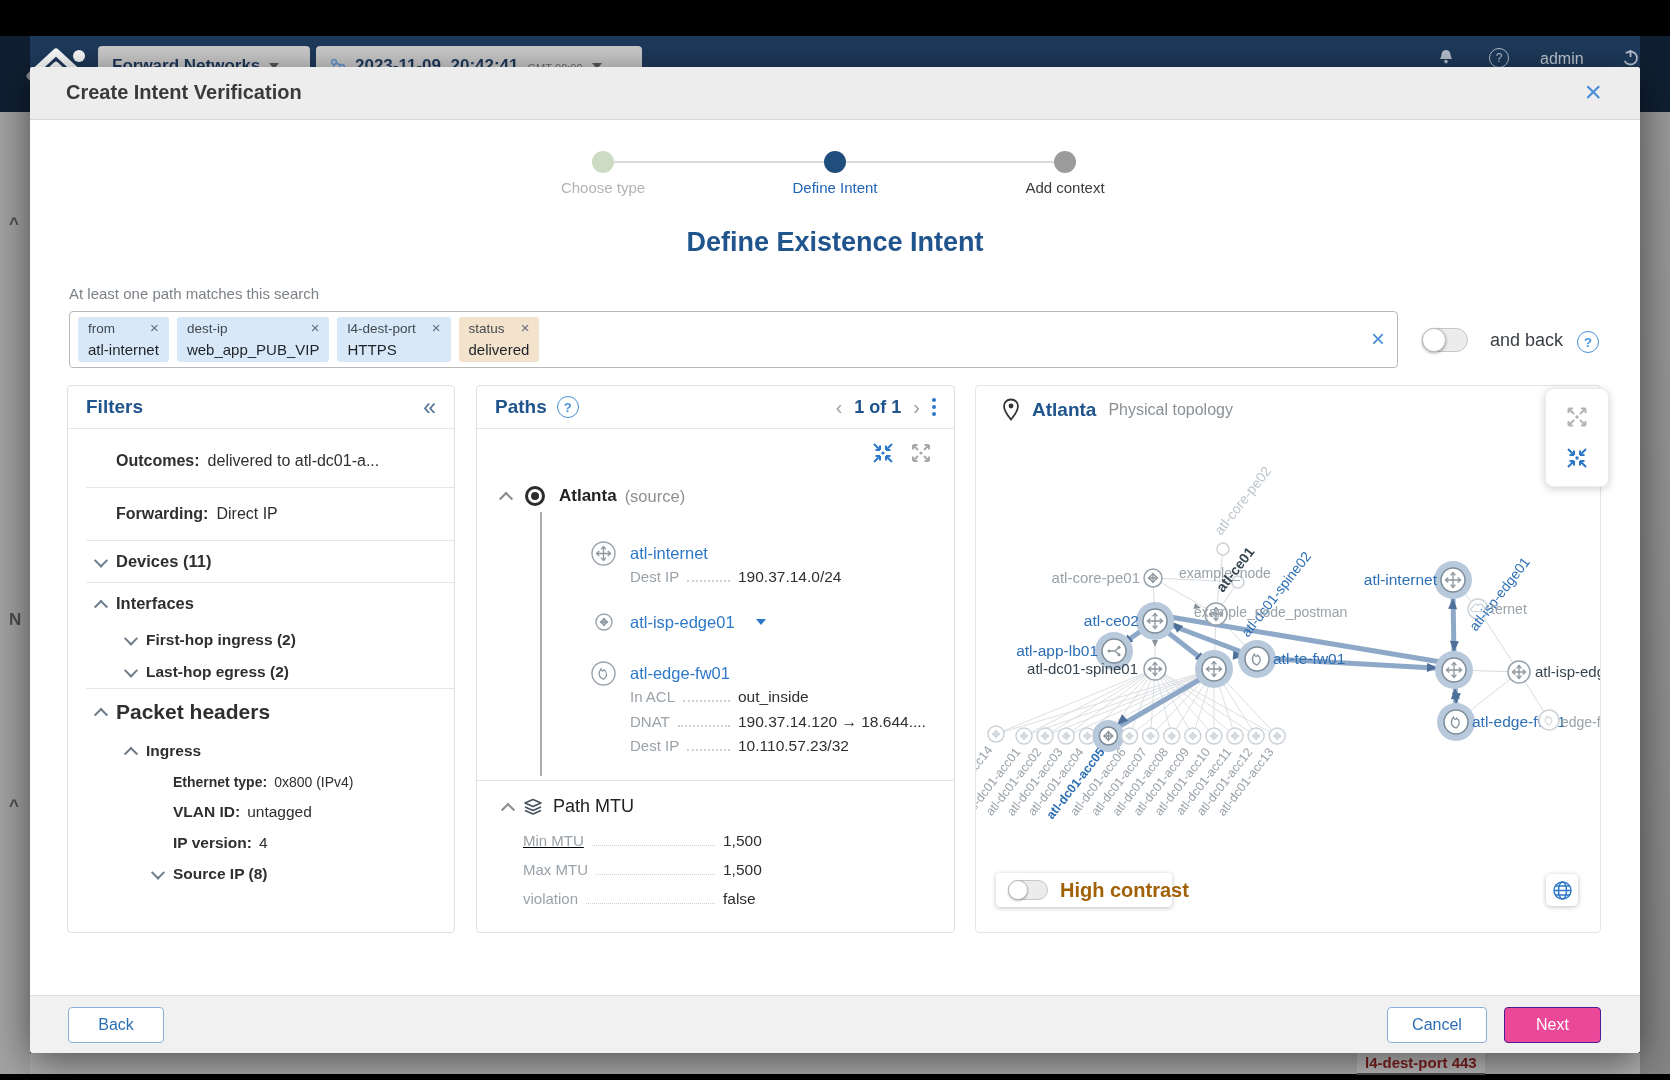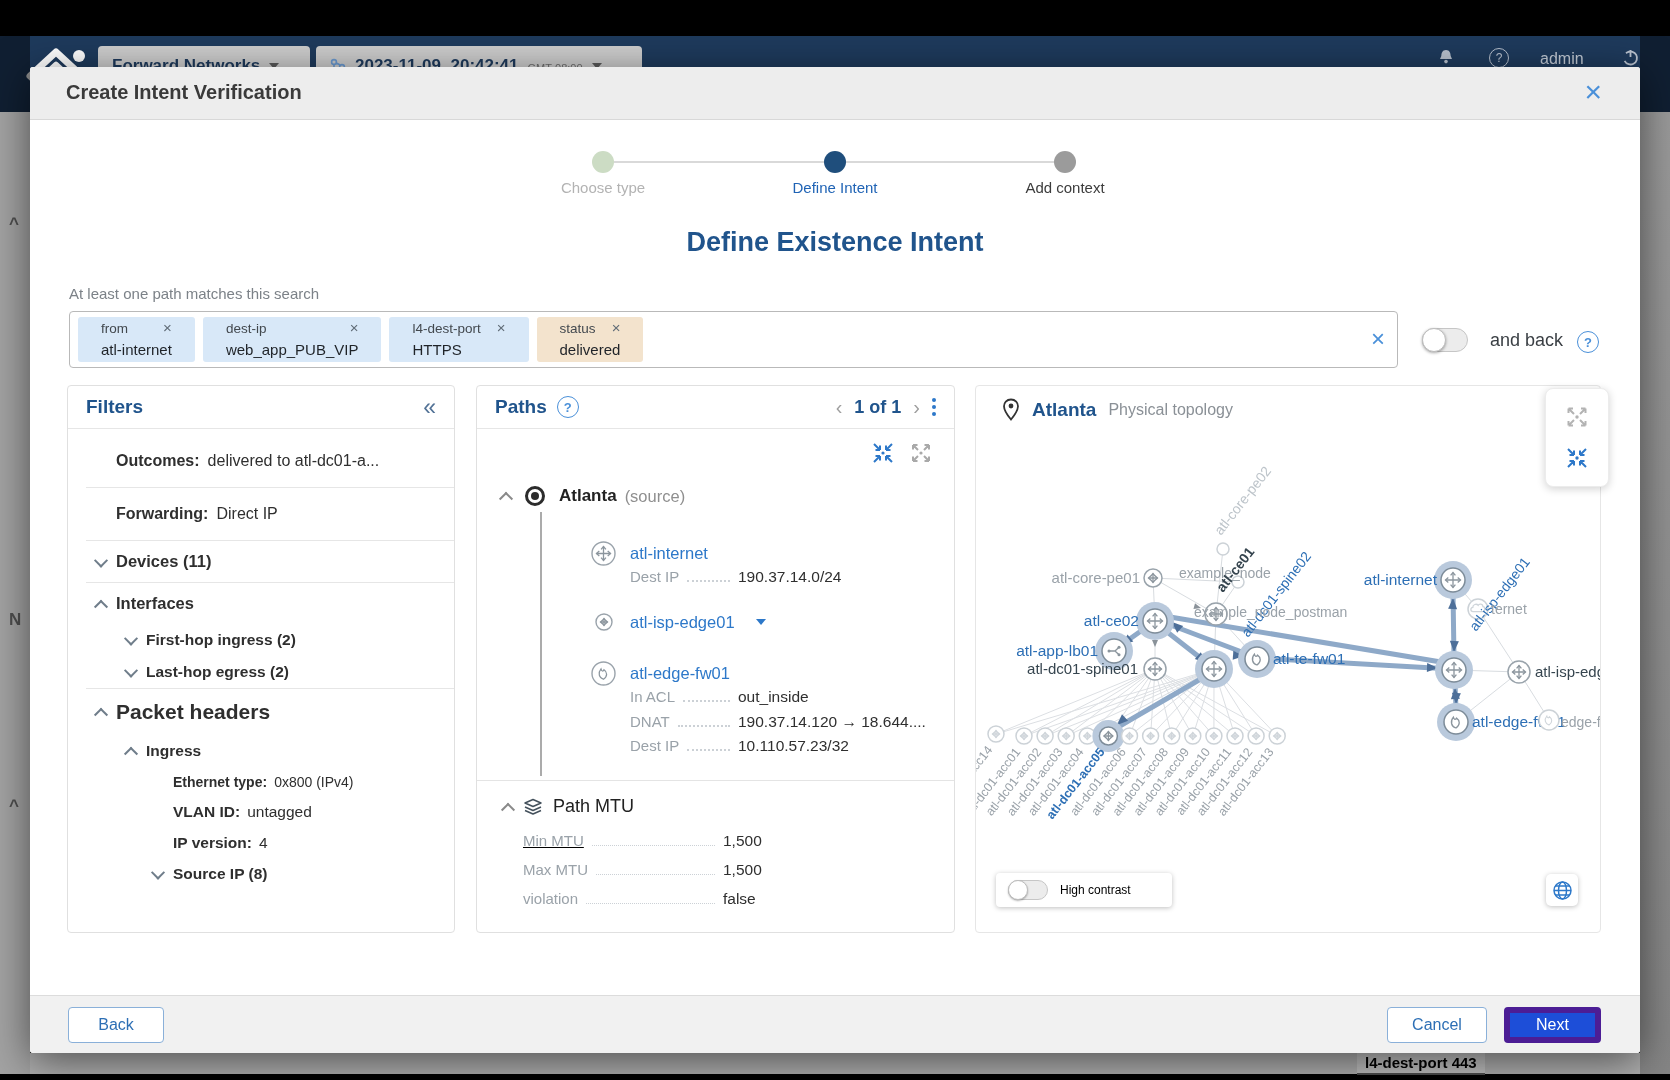--- a/index.html
+++ b/index.html
@@ -17,40 +17,40 @@
   .nav-admin{font-size:16px;color:#c3cbd6;}
   .help-ring{width:18px;height:18px;border:1.6px solid #b9c2cf;border-radius:50%;font-size:12px;
              display:flex;align-items:center;justify-content:center;}
   
   .dimnav{position:absolute;top:36px;width:30px;height:76px;background:rgba(0,0,0,.45);z-index:4;}
   .side{position:absolute;top:112px;width:30px;height:962px;z-index:4;}
   .side-l{left:0;background:#a3a3a3;}
   .side-r{right:0;background:linear-gradient(180deg,#9a9a9a,#858585);}
   .side-ch{position:absolute;z-index:5;color:#4e4e4e;font-size:17px;font-weight:bold;left:9px;}
   .bottom-strip{position:absolute;left:30px;top:1053px;width:1610px;height:21px;background:#aeaeae;z-index:4;}
-  .bottom-chip{position:absolute;left:1327px;top:0px;font-size:15px;font-weight:bold;color:#000000;
+  .bottom-chip{position:absolute;left:1327px;top:0px;font-size:15px;font-weight:bold;color:#7f1d1d;
                border-bottom:2px solid #4c4c4c;padding:1px 8px 2px 8px;background:#bfbfbf;}
   
   .modal{position:absolute;left:30px;top:67px;width:1610px;height:986px;background:#fff;border-radius:3px;
          box-shadow:0 8px 40px rgba(0,0,0,.55);z-index:10;}
   .m-head{position:absolute;left:0;top:0;width:100%;height:53px;background:#ededed;
           border-bottom:1px solid #d8d8d8;border-radius:3px 3px 0 0;box-sizing:border-box;}
   .m-title{position:absolute;left:36px;top:14px;font-size:20px;font-weight:bold;color:#3a3a3a;}
   .m-close{position:absolute;right:38px;top:8px;font-size:30px;color:#4a90d9;cursor:pointer;line-height:34px;}
   
   .stepline{position:absolute;top:94px;height:2px;background:#d9d9d9;}
   .stepdot{position:absolute;top:84px;width:22px;height:22px;border-radius:50%;}
   .steplab{position:absolute;top:112px;font-size:15px;white-space:nowrap;transform:translateX(-50%);}
   .m-heading{position:absolute;left:0;top:160px;width:1610px;text-align:center;font-size:27px;
              font-weight:bold;color:#20548c;}
   
   .s-label{position:absolute;left:39px;top:218px;font-size:15px;color:#7c8288;}
   .s-box{position:absolute;left:39px;top:244px;width:1329px;height:57px;border:1px solid #b9b9b9;
          border-radius:4px;box-sizing:border-box;display:flex;align-items:center;padding:0 44px 0 8px;gap:8px;background:#fff;}
-  .chip{height:45px;border-radius:3px;padding:4px 23px;box-sizing:border-box;display:flex;flex-direction:column;justify-content:space-between;}
+  .chip{height:45px;border-radius:3px;padding:4px 10px;box-sizing:border-box;display:flex;flex-direction:column;justify-content:space-between;}
   .chip.blue{background:#d8e8f8;}
   .chip.tan{background:#f3e3cd;}
   .chip .r1{display:flex;justify-content:space-between;gap:16px;font-size:13.5px;color:#42484e;}
   .chip .rm{color:#5f6b76;font-size:15px;line-height:14px;cursor:pointer;}
   .chip .r2{font-size:15px;color:#1f2328;white-space:nowrap;}
   .s-clear{position:absolute;right:12px;top:13px;font-size:24px;color:#4a90d9;cursor:pointer;}
   .tgl{position:absolute;width:46px;height:24px;border-radius:13px;background:#ececec;border:1px solid #c6c6c6;box-sizing:border-box;}
   .tgl::after{content:"";position:absolute;left:-1px;top:-1px;width:24px;height:24px;border-radius:50%;
               background:#fff;border:1px solid #bdbdbd;box-sizing:border-box;box-shadow:0 1px 3px rgba(0,0,0,.35);}
   .andback{position:absolute;left:1460px;top:263px;font-size:18px;color:#3a3f44;}
@@ -83,33 +83,33 @@
   .mdots i{width:4px;height:4px;border-radius:50%;background:#2d78c9;}
   .bull{width:20px;height:20px;border:3.5px solid #2c2c2c;border-radius:50%;box-sizing:border-box;
         display:flex;align-items:center;justify-content:center;flex:none;}
   .bull i{width:8px;height:8px;border-radius:50%;background:#2c2c2c;}
   
   .hc-box{position:absolute;left:20px;top:487px;width:176px;height:34px;background:#fff;border-radius:4px;
           box-shadow:0 1px 5px rgba(0,0,0,.25);display:flex;align-items:center;gap:12px;padding:0 12px;box-sizing:border-box;z-index:3;}
   .hc-tgl{position:relative;width:40px;height:20px;border-radius:11px;background:#ececec;border:1px solid #c6c6c6;box-sizing:border-box;flex:none;}
   .hc-tgl::after{content:"";position:absolute;left:-1px;top:-1px;width:20px;height:20px;border-radius:50%;
                  background:#fff;border:1px solid #bdbdbd;box-sizing:border-box;box-shadow:0 1px 2px rgba(0,0,0,.3);}
-  .hc-lab{font-size:12px;color:#000000;white-space:nowrap;}
+  .hc-lab{font-size:20px;color:#a16207;white-space:nowrap;font-weight:bold;}
   .globe-btn{position:absolute;left:570px;top:488px;width:32px;height:32px;background:#fff;border-radius:5px;
              box-shadow:0 1px 5px rgba(0,0,0,.25);display:flex;align-items:center;justify-content:center;z-index:3;cursor:pointer;}
   .float-card{position:absolute;left:1515px;top:321px;width:62px;height:97px;background:#fff;border:1px solid #ececec;
               border-radius:8px;box-shadow:0 2px 8px rgba(0,0,0,.18);z-index:12;display:flex;flex-direction:column;
               align-items:center;justify-content:space-evenly;}
   
   .m-foot{position:absolute;left:0;bottom:0;width:100%;height:58px;background:#f1f1f1;border-top:1px solid #dcdcdc;
           border-radius:0 0 3px 3px;box-sizing:border-box;}
   .btn{position:absolute;top:11px;height:36px;border-radius:4px;font-size:16px;display:flex;align-items:center;
        justify-content:center;box-sizing:border-box;cursor:pointer;}
   .btn.ghost{background:#fff;border:1px solid #8ab0d9;color:#2d6fb5;}
-  .btn.solid{background:#1d4ed8;border:6px solid #4c1d95;color:#fff;}
+  .btn.solid{background:#ec4899;border:1px solid #4c1d95;color:#fff;}
 </style>
 </head>
 <body>
 
 <div id="root">
 
   <div class="navbar">
     <svg width="86" height="70" style="position:absolute;left:16px;top:2px">
       <g fill="none" stroke="#ffffff" stroke-width="7" stroke-linejoin="round">
         <path d="M14 38 L40 14 L66 38 L40 62 Z"></path>

